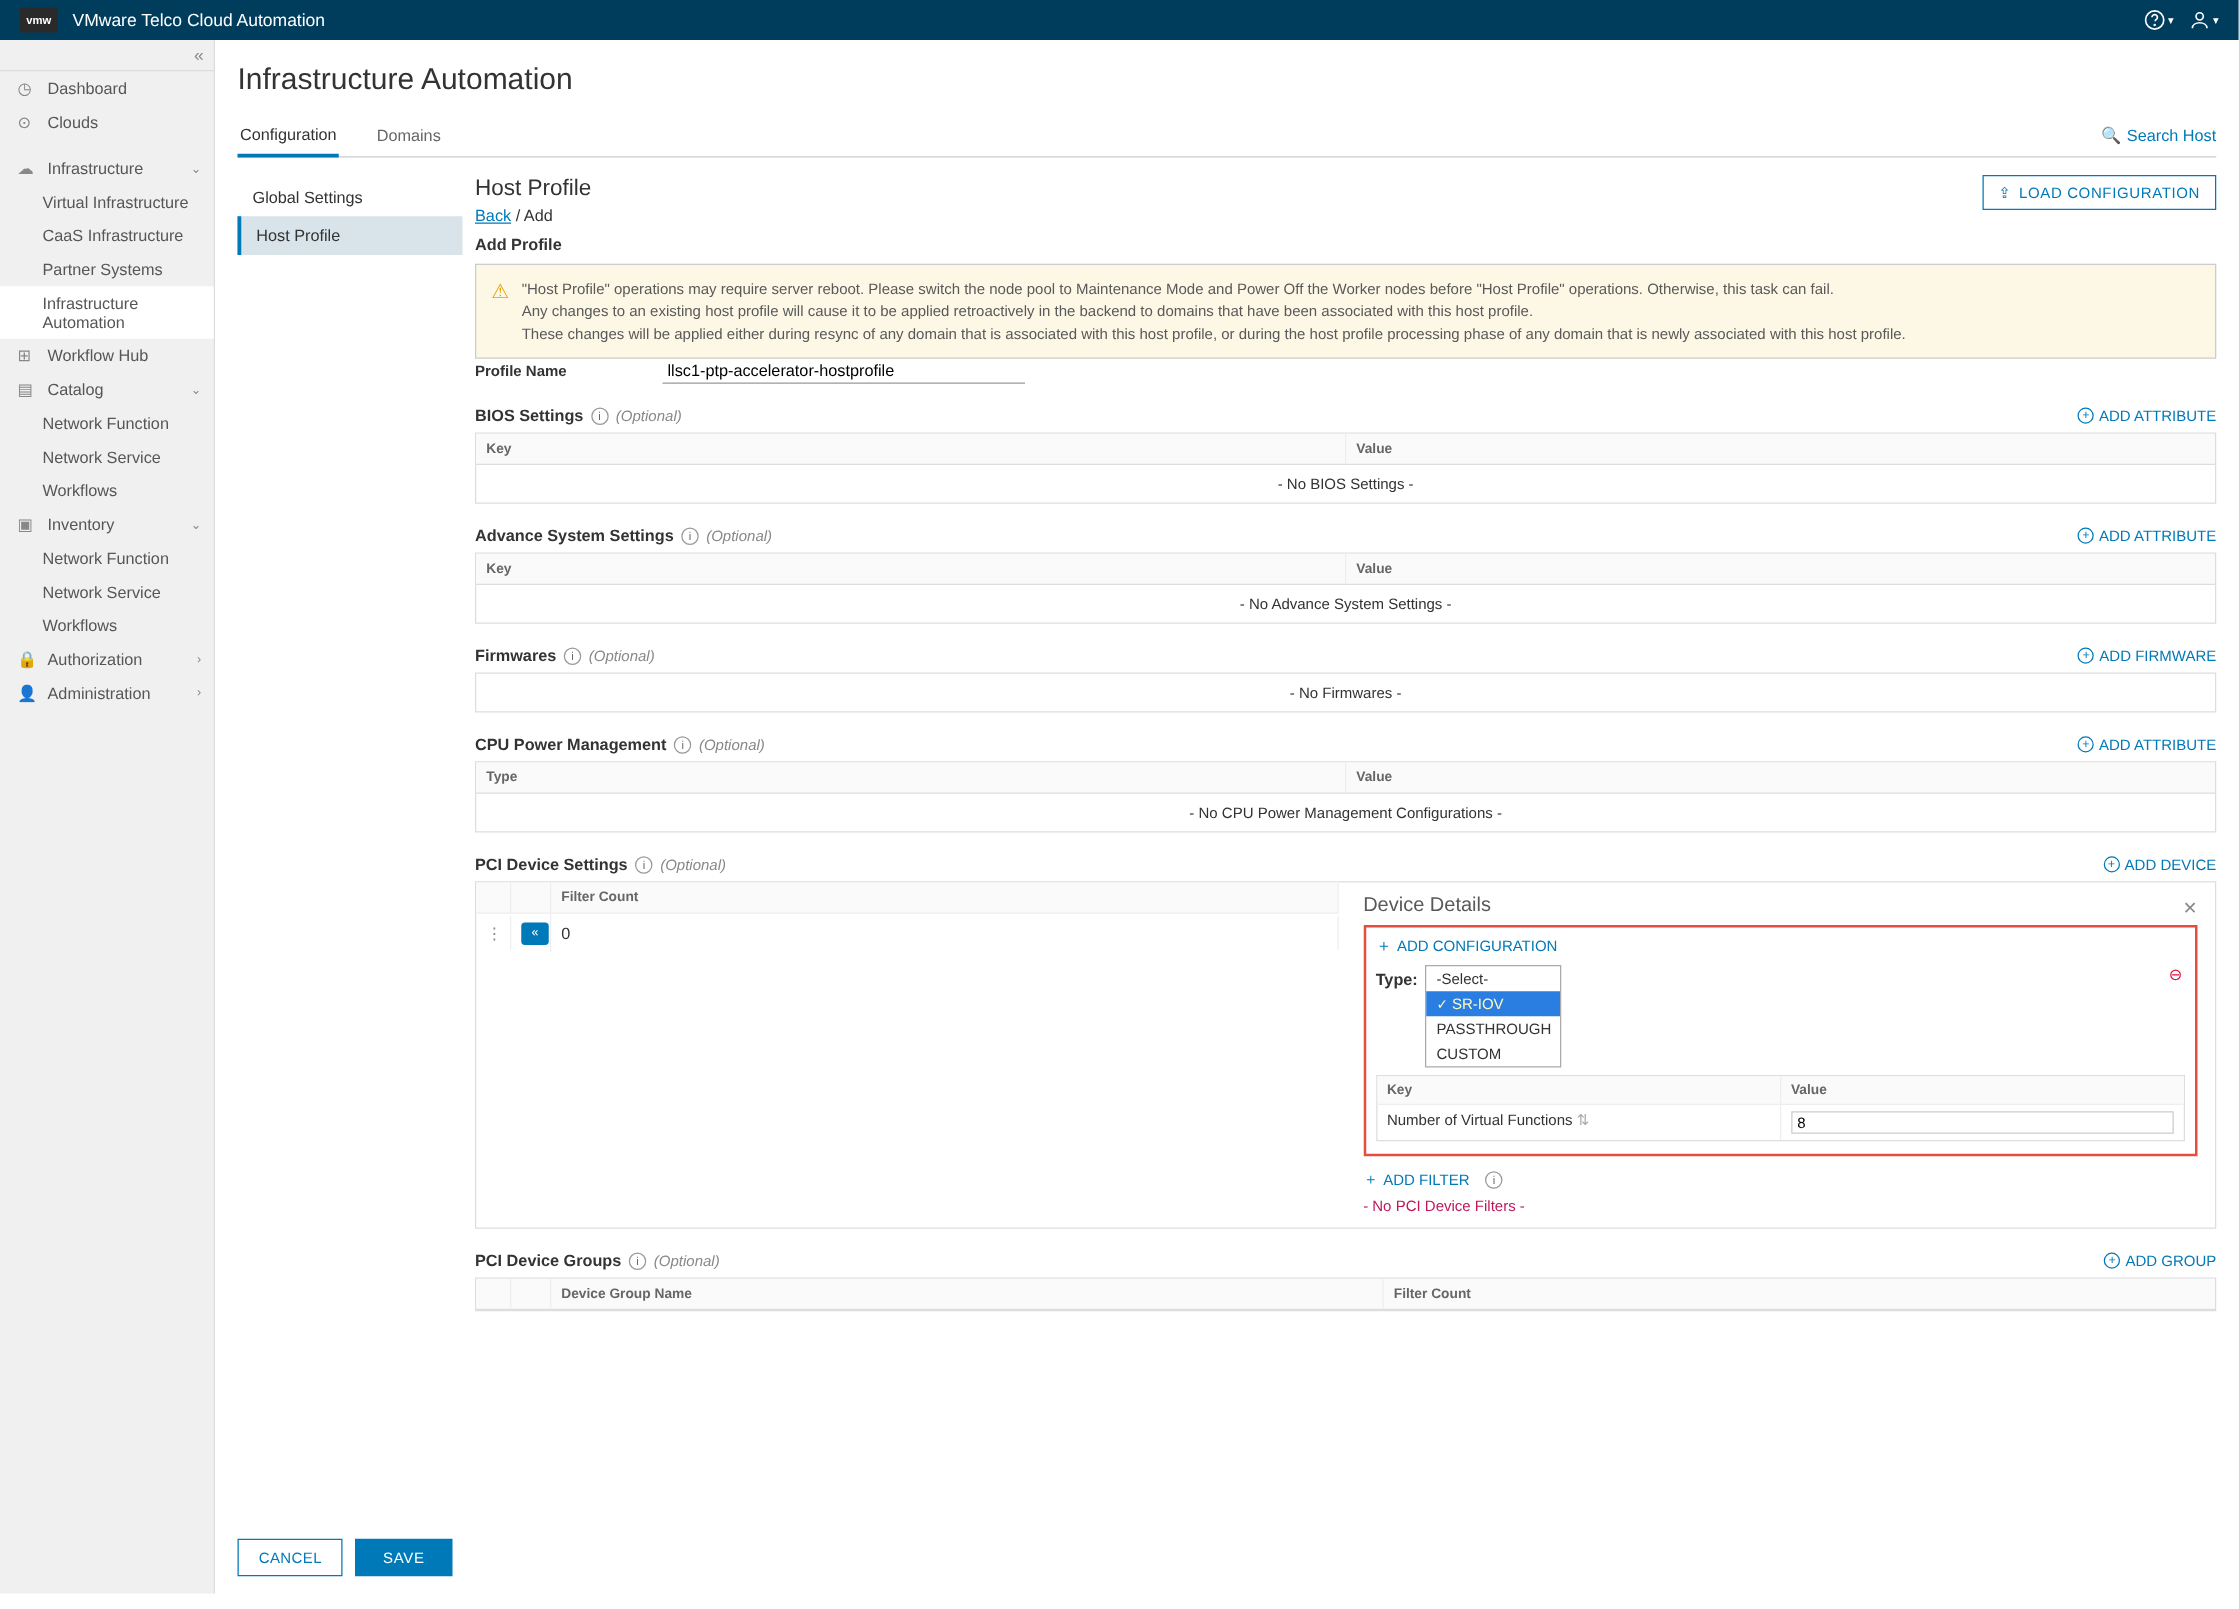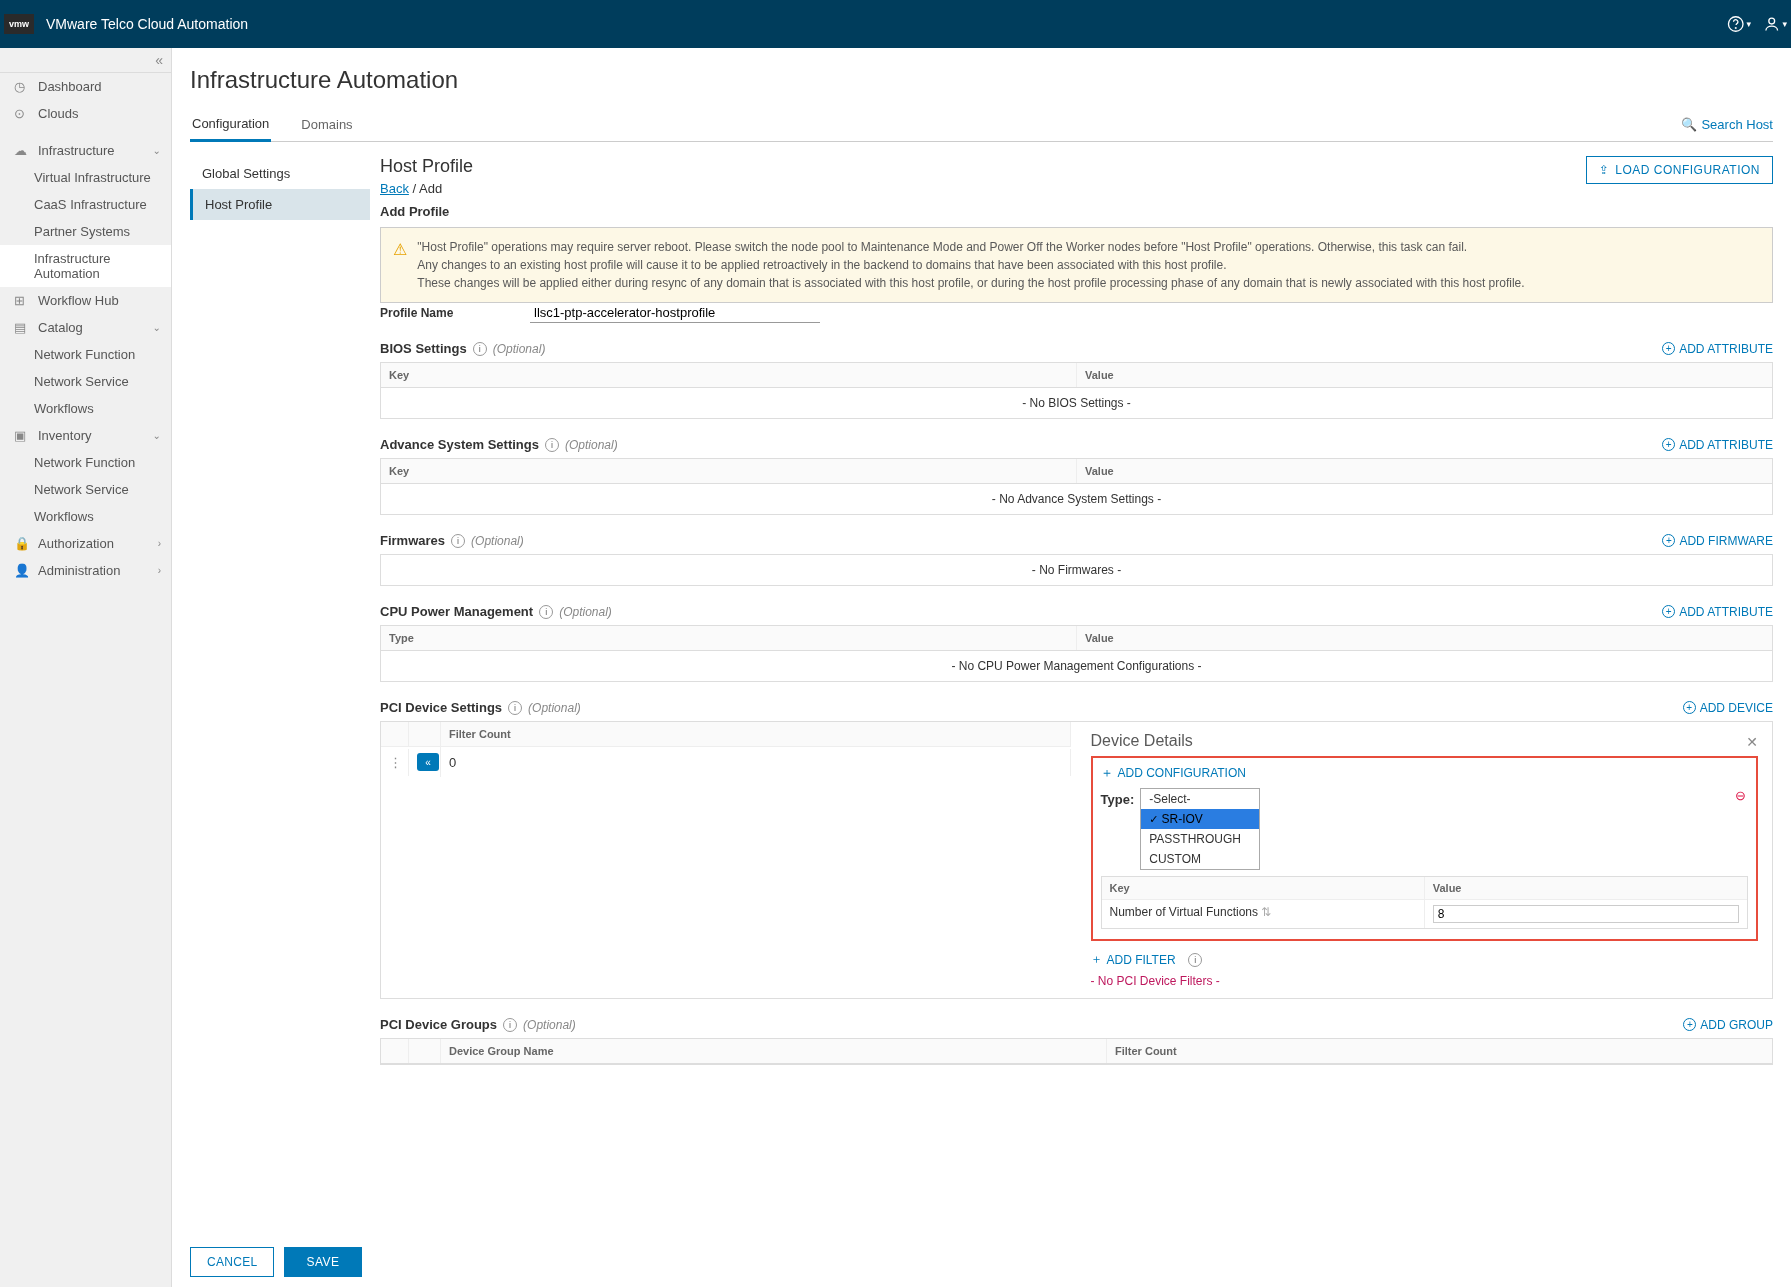--- a/index.html
+++ b/index.html
@@ -1,17 +1,17 @@
 <!DOCTYPE html>
 <html><head>
 <meta charset="utf-8">
 <style>
 *{box-sizing:border-box;margin:0;padding:0}
 body{font-family:-apple-system,BlinkMacSystemFont,"Segoe UI",Helvetica,Arial,sans-serif;font-size:13px;color:#333;background:#fff}
-.topbar{height:48px;background:#003d5c;display:flex;align-items:center;padding:0 4px;color:#fff}
+.topbar{height:32px;background:#003d5c;display:flex;align-items:center;padding:0 16px;color:#fff}
 .vmw-logo{background:#2a2a2a;width:30px;height:20px;display:flex;align-items:center;justify-content:center;font-size:9px;margin-right:12px;color:#fff;font-weight:bold}
 .top-title{font-size:14px;color:#fff}
 .top-spacer{flex:1}
 .top-icon{width:24px;height:24px;display:flex;align-items:center;justify-content:center;margin-left:12px;cursor:pointer;color:#fff}
 .layout{display:flex;height:calc(100vh - 44px)}
 .sidebar{width:172px;background:#f0f0f0;border-right:1px solid #dcdcdc;font-size:13px;color:#565656}
 .sb-collapse{display:flex;justify-content:flex-end;padding:4px 8px;border-bottom:1px solid #dcdcdc}
 .sb-chevrons{font-size:14px;color:#888}
 .sb-item{padding:6px 10px 6px 14px;display:flex;align-items:center;cursor:pointer}
 .sb-item .icon{width:16px;margin-right:8px;color:#888;font-size:13px}
@@ -68,23 +68,23 @@
 .kebab{width:28px;text-align:center;color:#888;cursor:pointer}
 .chev-badge{background:#0079b8;color:#fff;width:22px;height:18px;display:inline-flex;align-items:center;justify-content:center;border-radius:3px;font-size:10px}
 .pci-right{flex:1;padding:10px 14px;position:relative}
 .dd-title{font-size:16px;color:#595959;margin-bottom:6px}
 .dd-close{position:absolute;top:12px;right:14px;color:#888;cursor:pointer;font-size:14px}
 .highlight-box{border:2px solid #e74c3c;padding:6px 8px 10px 8px;margin-top:4px}
 .add-conf{color:#0079b8;font-size:12px;cursor:pointer;display:inline-flex;align-items:center}
 .add-conf .plus2{margin-right:4px;font-size:13px}
 .type-row{display:flex;align-items:flex-start;margin-top:6px}
 .type-label{font-size:13px;font-weight:600;margin-right:6px;padding-top:4px}
-.dropdown{border:1px solid #aaa;background:#fff;font-size:12px;position:relative;width:120px}
+.dropdown{border:1px solid #aaa;background:#fff;font-size:12px;position:relative;width:109px}
 .dropdown-opt{padding:3px 8px;cursor:pointer}
-.dropdown-opt.sel{background:#2a7de1;color:#000000}
+.dropdown-opt.sel{background:#2a7de1;color:#fef9c3}
 .dropdown-opt.sel::before{content:"✓ ";font-size:11px}
 .device-del{color:#d14;margin-left:auto;cursor:pointer;font-size:13px}
 .mini-tbl{border:1px solid #ddd;margin-top:6px}
 .mini-h{display:flex;border-bottom:1px solid #eee;background:#fafafa}
 .mini-h>div{flex:1;font-size:11px;font-weight:600;color:#666;padding:5px 8px;border-right:1px solid #eee}
 .mini-h>div:last-child{border-right:none}
 .mini-r{display:flex}
 .mini-r>div{flex:1;padding:5px 8px;font-size:12px;border-right:1px solid #eee}
 .mini-r>div:last-child{border-right:none}
 .spin-input{border:1px solid #ccc;padding:1px 4px;width:100%;font-size:12px}

